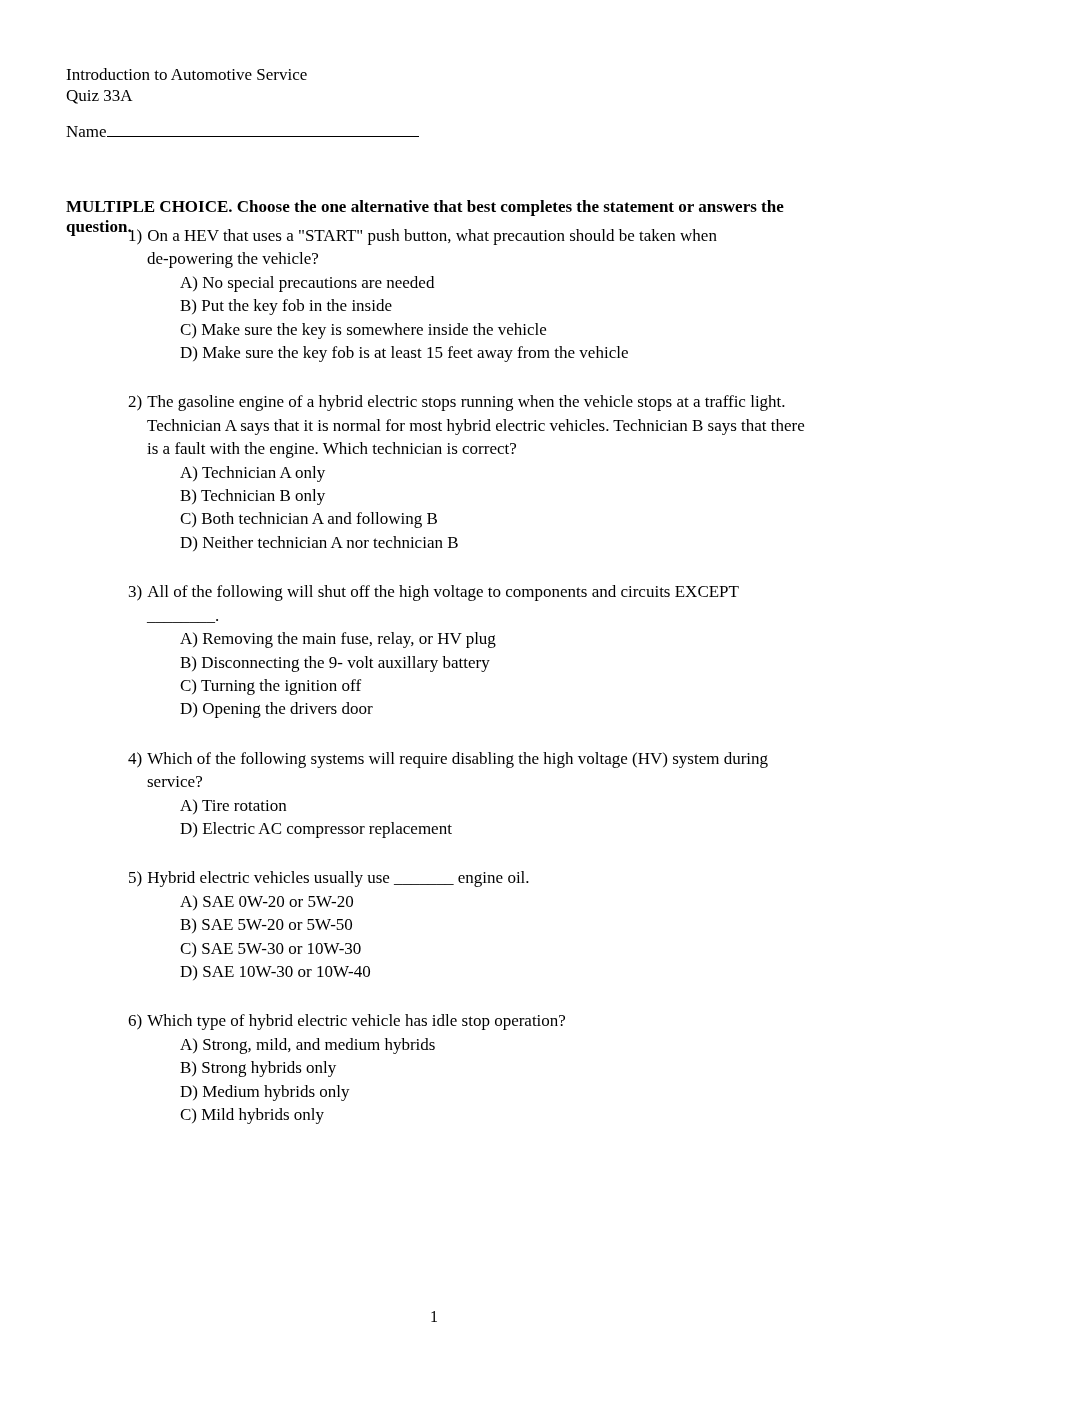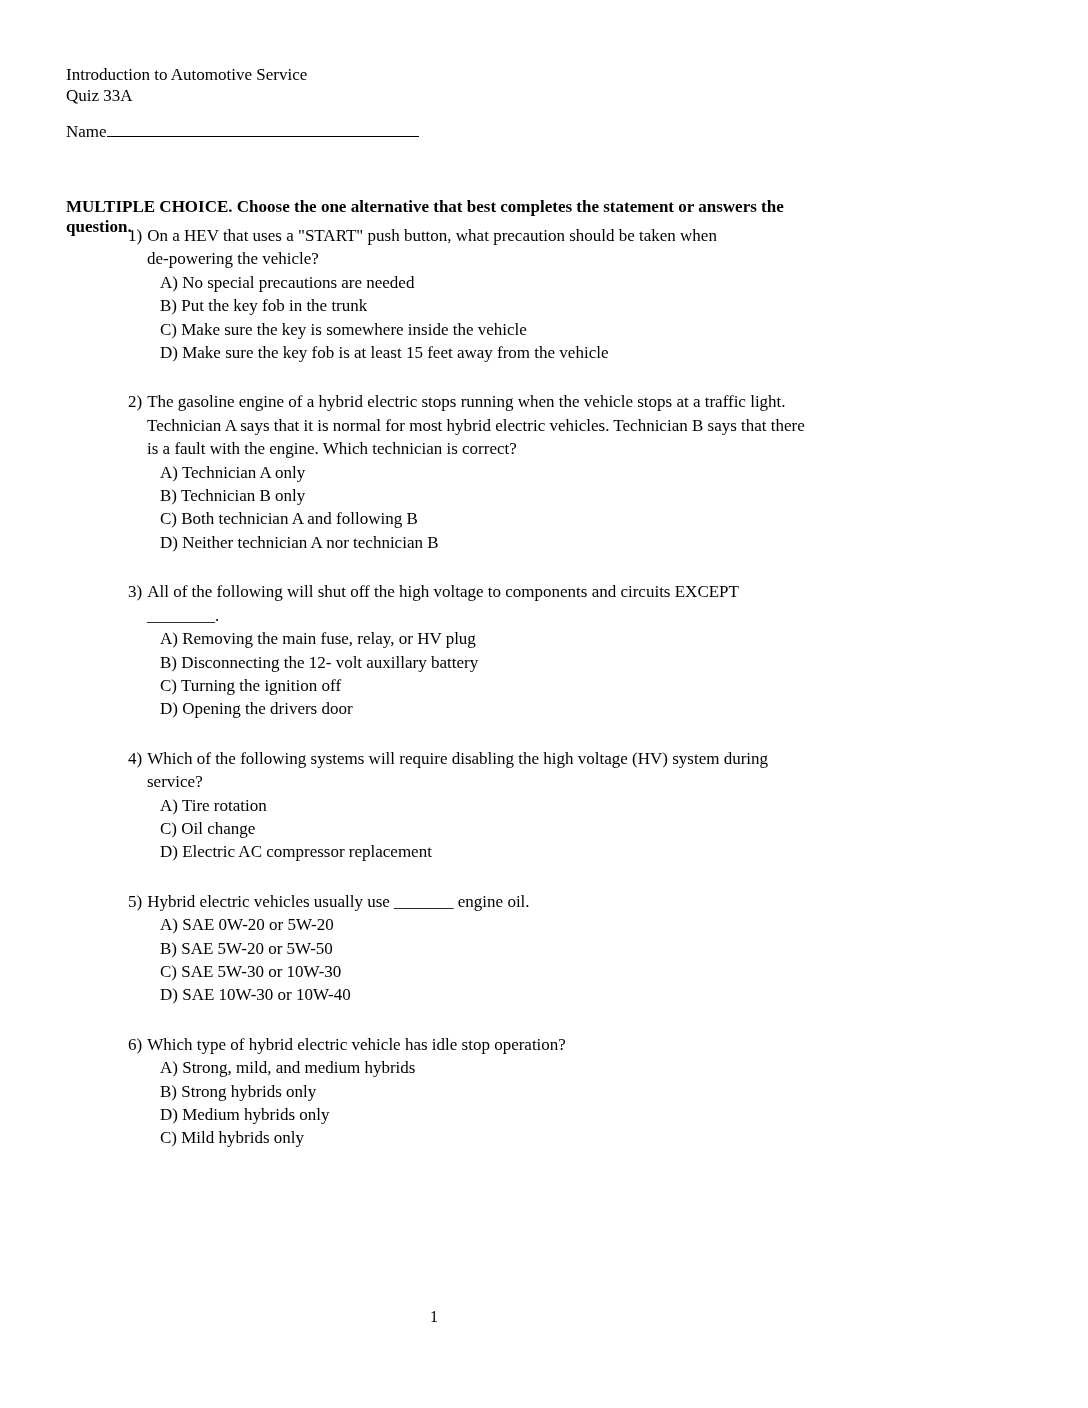--- a/index.html
+++ b/index.html
@@ -62,21 +62,21 @@
   }
   .q-text {
     font-size: 17px;
     line-height: 23.4px;
     padding-left: 19px;
     text-indent: -19px;
   }
   .q-num { margin-right: 5px; }
   .q-body { white-space: pre-wrap; }
   .options {
-    margin-left: 32px;
+    margin-left: 52px;
   }
   .option {
     font-size: 17px;
     line-height: 23.4px;
   }
   .q-answer {
     margin-left: auto;
     font-size: 17px;
     line-height: 23.4px;
     white-space: nowrap;
@@ -113,21 +113,21 @@
   <div class="instructions">MULTIPLE CHOICE.  Choose the one alternative that best completes the statement or answers the question.</div>
 
   <div class="questions">
 
     <div class="question">
       <div class="q-left">
         <div class="q-text"><span class="q-num">1)</span><span class="q-body">On a HEV that uses a "START" push button, what precaution should be taken when
 de-powering the vehicle?</span></div>
         <div class="options">
           <div class="option">A) No special precautions are needed</div>
-          <div class="option">B) Put the key fob in the trunk</div>
+          <div class="option">B) Put the key fob in the inside</div>
           <div class="option">C) Make sure the key is somewhere inside the vehicle</div>
           <div class="option">D) Make sure the key fob is at least 15 feet away from the vehicle</div>
         </div>
       </div>
       <div class="q-answer"><span>1)</span><span class="answer-blank"></span></div>
     </div>
 
     <div class="question">
       <div class="q-left">
         <div class="q-text"><span class="q-num">2)</span><span class="q-body">The gasoline engine of a hybrid electric stops running when the vehicle stops at a traffic light.
@@ -142,35 +142,34 @@
       </div>
       <div class="q-answer"><span>2)</span><span class="answer-blank"></span></div>
     </div>
 
     <div class="question">
       <div class="q-left">
         <div class="q-text"><span class="q-num">3)</span><span class="q-body">All of the following will shut off the high voltage to components and circuits EXCEPT
 ________.</span></div>
         <div class="options">
           <div class="option">A) Removing the main fuse, relay, or HV plug</div>
-          <div class="option">B) Disconnecting the 12- volt auxillary battery</div>
+          <div class="option">B) Disconnecting the 9- volt auxillary battery</div>
           <div class="option">C) Turning the ignition off</div>
           <div class="option">D) Opening the drivers door</div>
         </div>
       </div>
       <div class="q-answer"><span>3)</span><span class="answer-blank"></span></div>
     </div>
 
     <div class="question">
       <div class="q-left">
         <div class="q-text"><span class="q-num">4)</span><span class="q-body">Which of the following systems will require disabling the high voltage (HV) system during
 service?</span></div>
         <div class="options">
           <div class="option">A) Tire rotation</div>
-          <div class="option">C) Oil change</div>
           <div class="option">D) Electric AC compressor replacement</div>
         </div>
       </div>
       <div class="q-answer"><span>4)</span><span class="answer-blank"></span></div>
     </div>
 
     <div class="question">
       <div class="q-left">
         <div class="q-text"><span class="q-num">5)</span><span class="q-body">Hybrid electric vehicles usually use _______ engine oil.</span></div>
         <div class="options">

